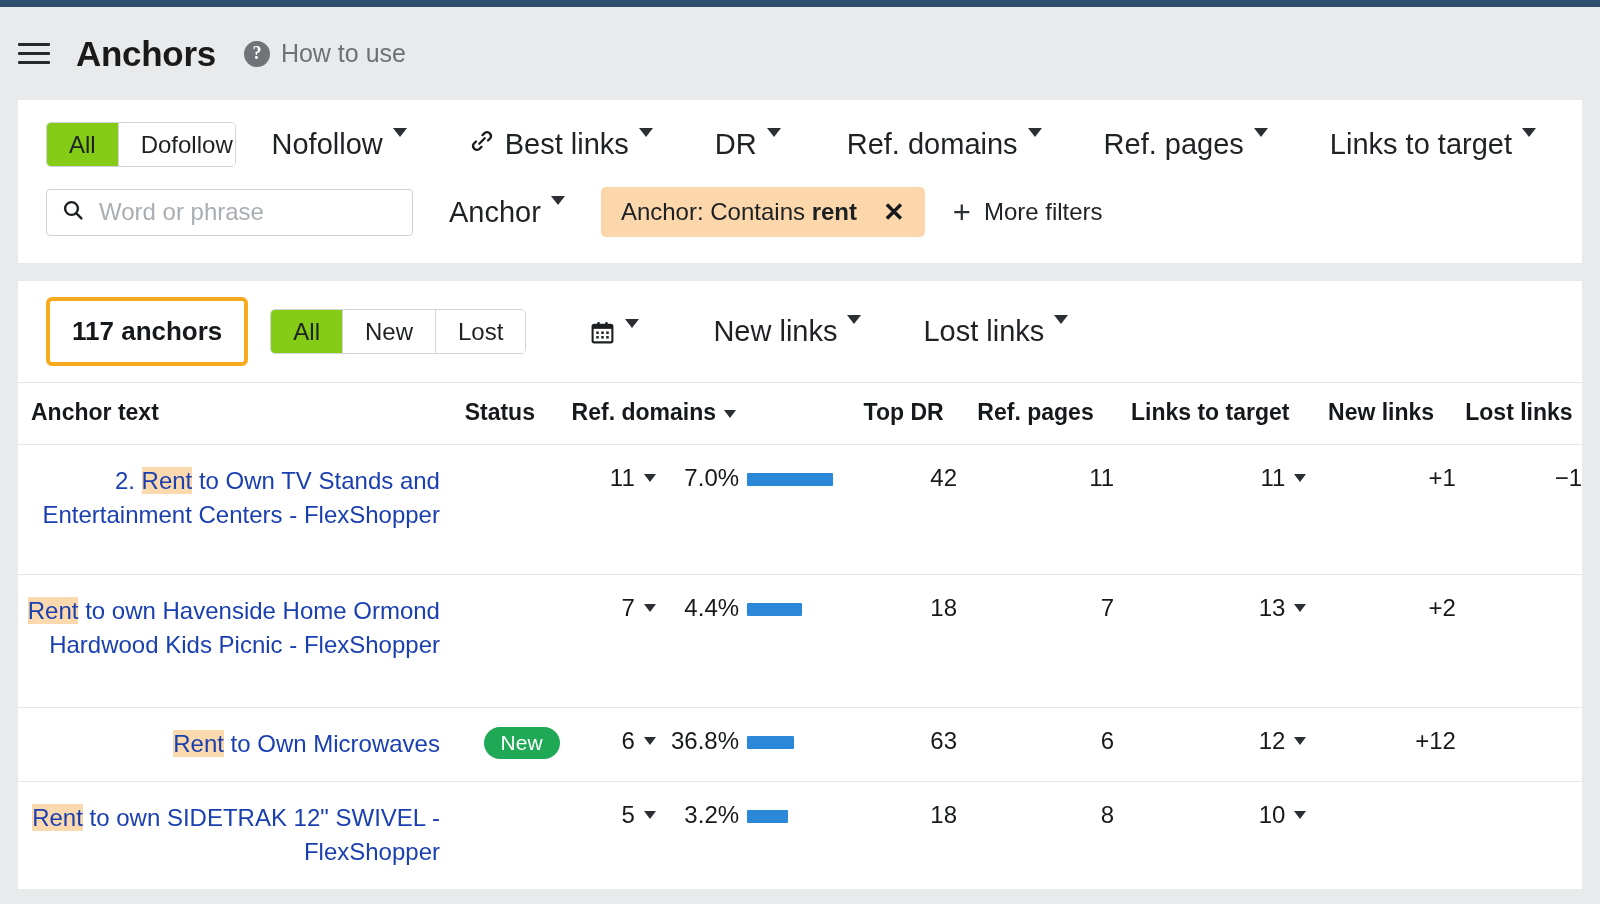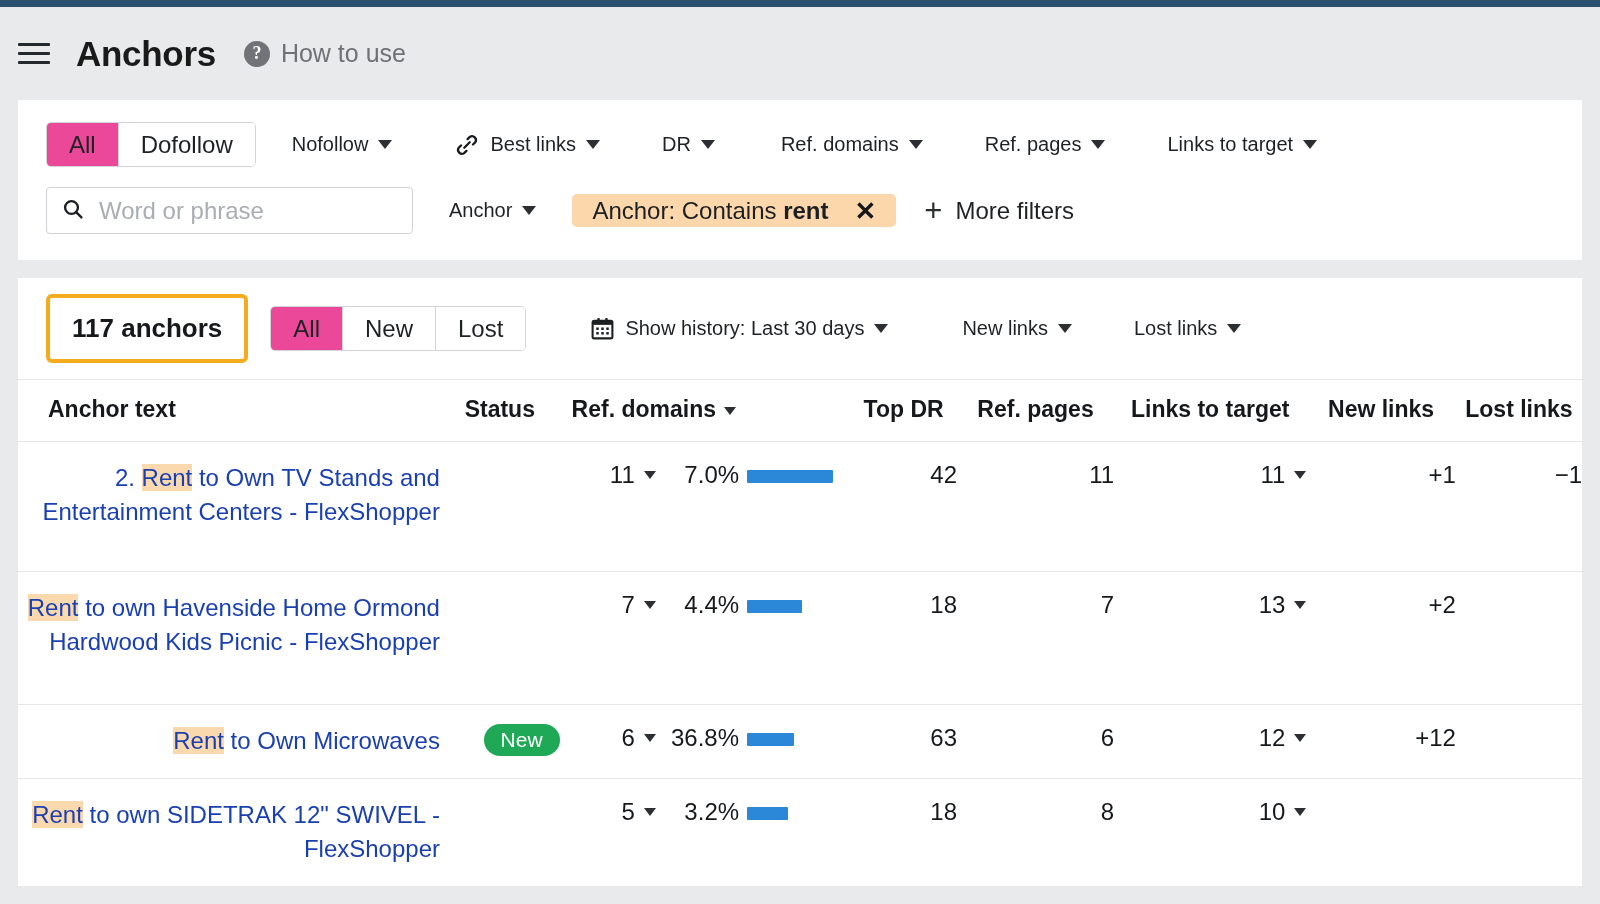--- a/index.html
+++ b/index.html
@@ -75,24 +75,24 @@
   .seg .opt {
     display: flex; align-items: center; justify-content: center;
     padding: 0 22px;
     font-size: 24px;
     color: #1f2225;
     background: #fff;
     cursor: pointer;
     border-right: 1px solid #d2d4d8;
   }
   .seg .opt:last-child { border-right: none; }
-  .seg .opt.active { background: #ec4899; }
+  .seg .opt.active { background: #84cc16; }
   .drop {
-    display: inline-flex; align-items: center; gap: 10px;
-    font-size: 20px; color: #1f2225;
+    display: inline-flex; gap: 10px;
+    font-size: 29px; color: #1f2225;
     padding: 0 18px;
     cursor: pointer;
     white-space: nowrap;
   }
   .caret {
     width: 0; height: 0;
     border-left: 7px solid transparent;
     border-right: 7px solid transparent;
     border-top: 9px solid #2b2f33;
     display: inline-block;
@@ -117,21 +117,21 @@
     font-family: "Liberation Sans", sans-serif;
     color: #1f2225;
     width: 100%;
     background: transparent;
   }
   .searchbox input::placeholder { color: #a9aeb3; }
   .chip {
     display: inline-flex; align-items: center;
     background: #fbd7ab;
     border-radius: 5px;
-    height: 33px;
+    height: 50px;
     padding: 0 20px;
     gap: 26px;
     font-size: 24px;
     color: #1d2023;
     cursor: pointer;
   }
   .chip b { font-weight: bold; }
   .chip .xclose {
     font-size: 26px; font-weight: bold; color: #15181b;
     line-height: 1;
@@ -177,21 +177,21 @@
     font-size: 23px;
     font-weight: bold;
     color: #16191c;
     padding: 16px 0 18px 0;
     border-top: 1px solid #e5e7ea;
     border-bottom: 1px solid #e5e7ea;
     text-align: center;
     white-space: nowrap;
     vertical-align: middle;
   }
-  table.anchors th.l { text-align: left; padding-left: 30px; }
+  table.anchors th.l { text-align: left; padding-left: 13px; }
   table.anchors th .caret { margin-left: 8px; vertical-align: middle; }
   table.anchors td {
     font-size: 24px;
     color: #16191c;
     padding: 19px 0 20px 0;
     border-bottom: 1px solid #e5e7ea;
     text-align: right;
     vertical-align: top;
   }
   table.anchors tr:last-child td { border-bottom: none; }
@@ -355,21 +355,20 @@
           <rect x="7" y="2" width="2.4" height="4" rx="0.8"></rect>
           <rect x="14.6" y="2" width="2.4" height="4" rx="0.8"></rect>
           <rect x="6" y="11" width="2.4" height="2.4"></rect>
           <rect x="10.8" y="11" width="2.4" height="2.4"></rect>
           <rect x="15.6" y="11" width="2.4" height="2.4"></rect>
           <rect x="6" y="15.4" width="2.4" height="2.4"></rect>
           <rect x="10.8" y="15.4" width="2.4" height="2.4"></rect>
           <rect x="15.6" y="15.4" width="2.4" height="2.4"></rect>
         </svg>
       </span>
-      <span>Show history: Last 30 days</span>
       <span class="caret"></span>
     </div>
 
     <div class="drop" style="margin-left:38px;">
       <span>New links</span>
       <span class="caret"></span>
     </div>
 
     <div class="drop" style="margin-left:26px;">
       <span>Lost links</span>

